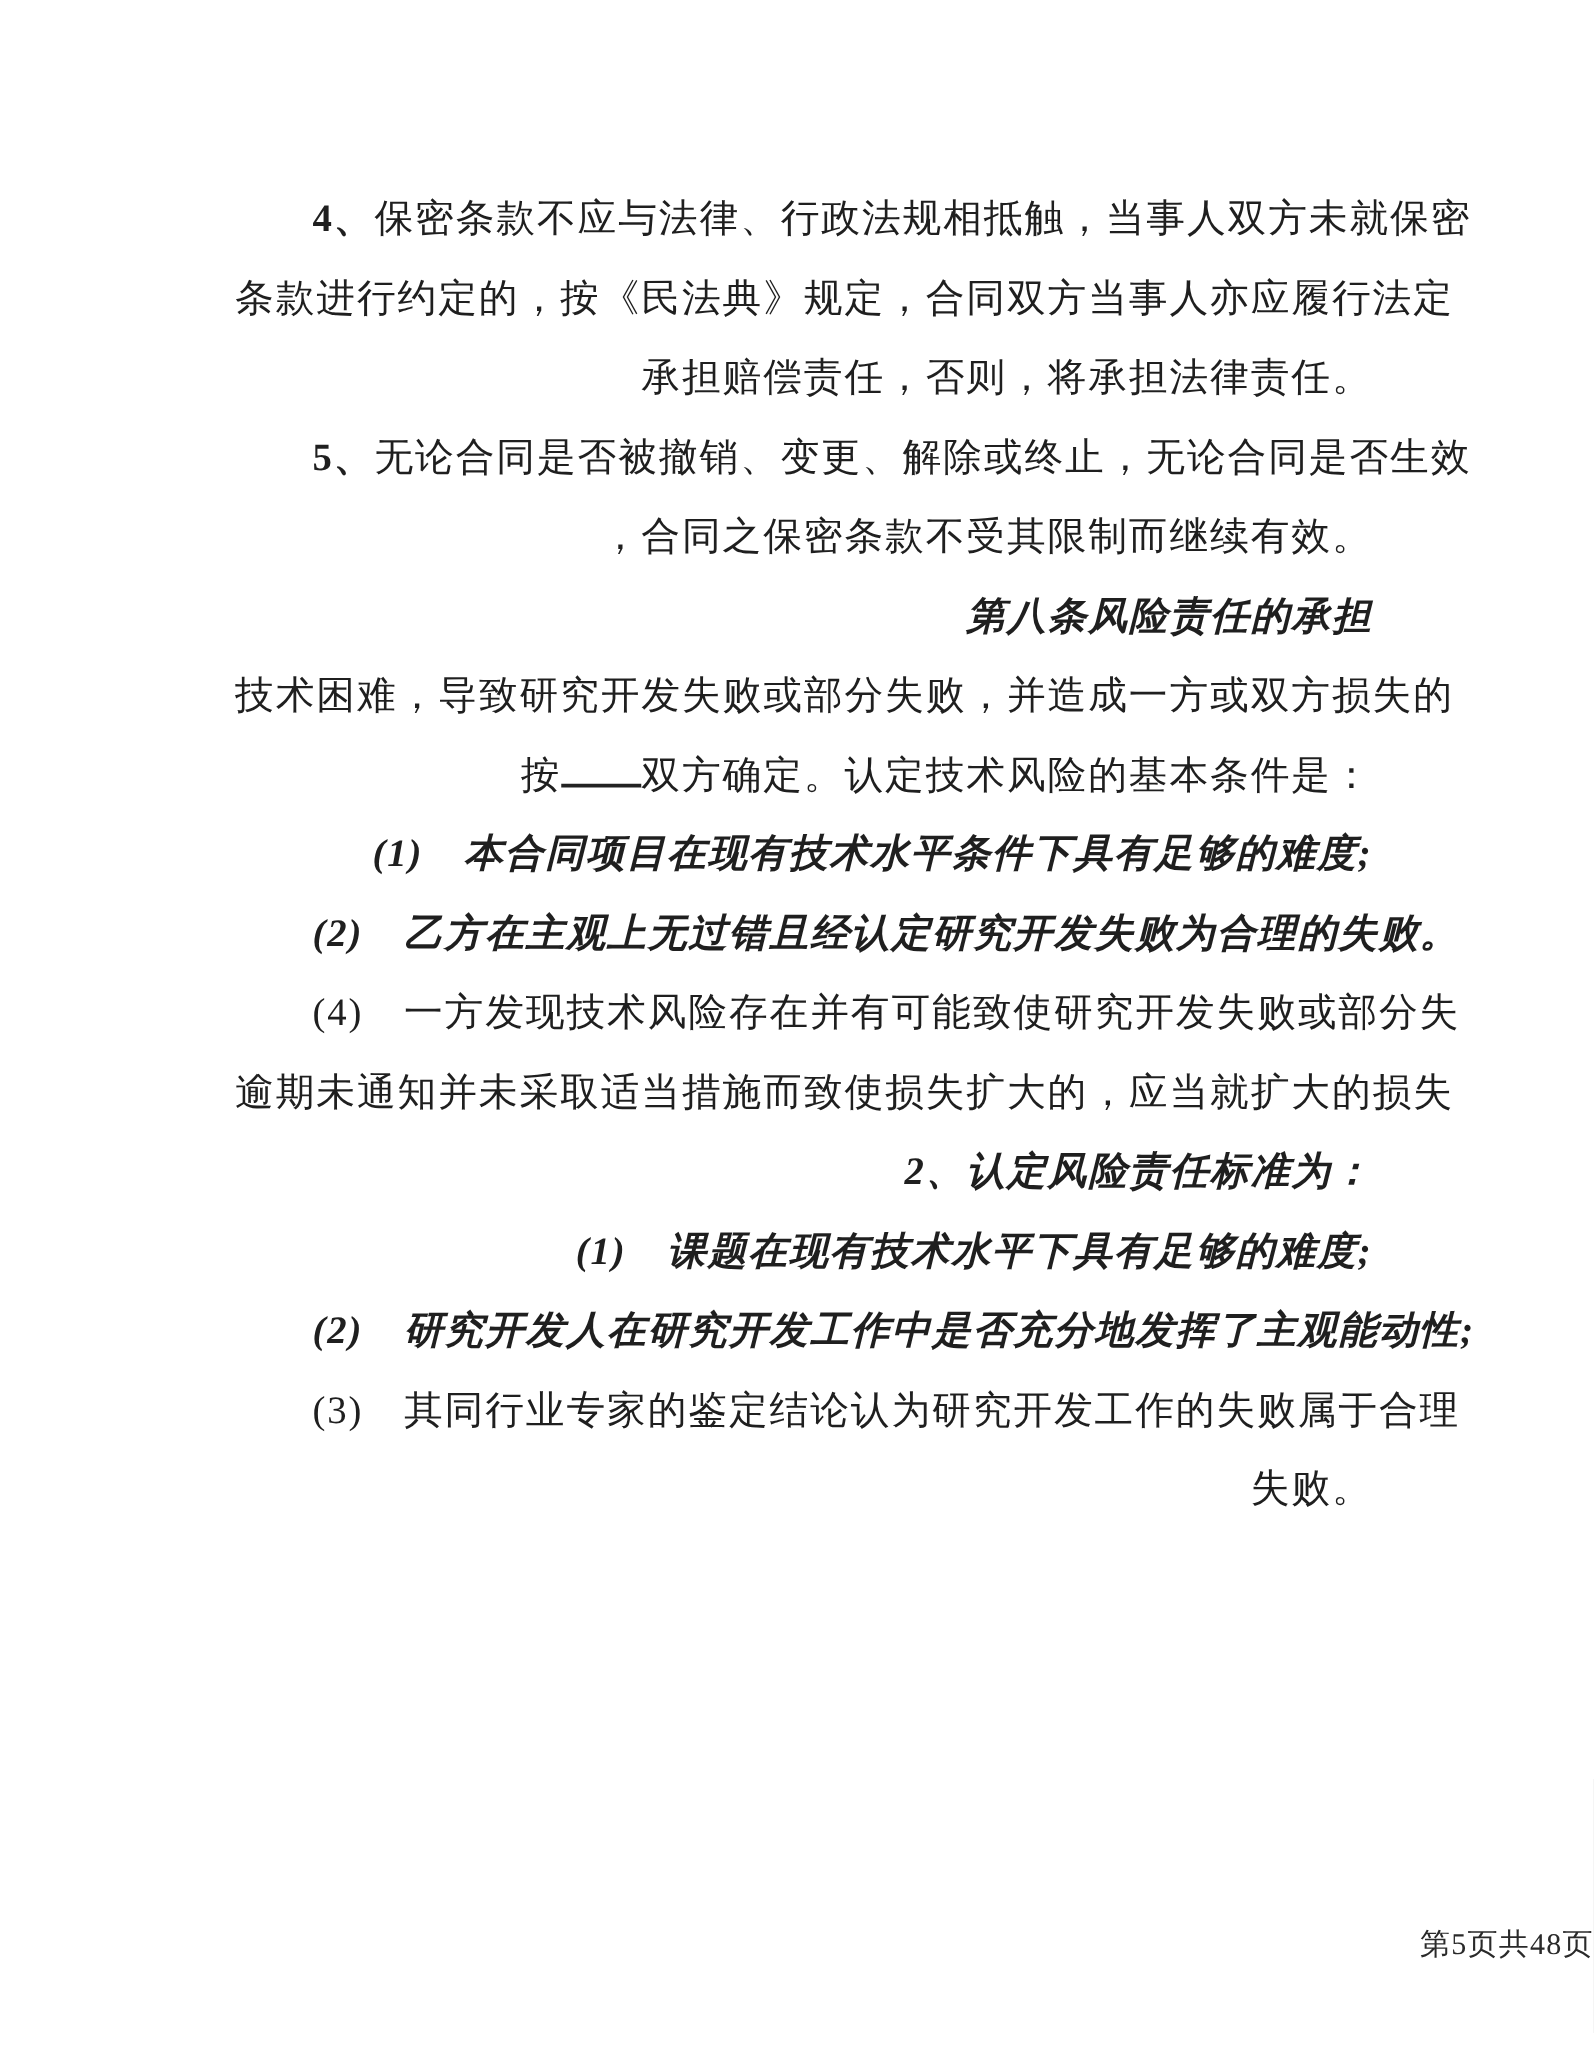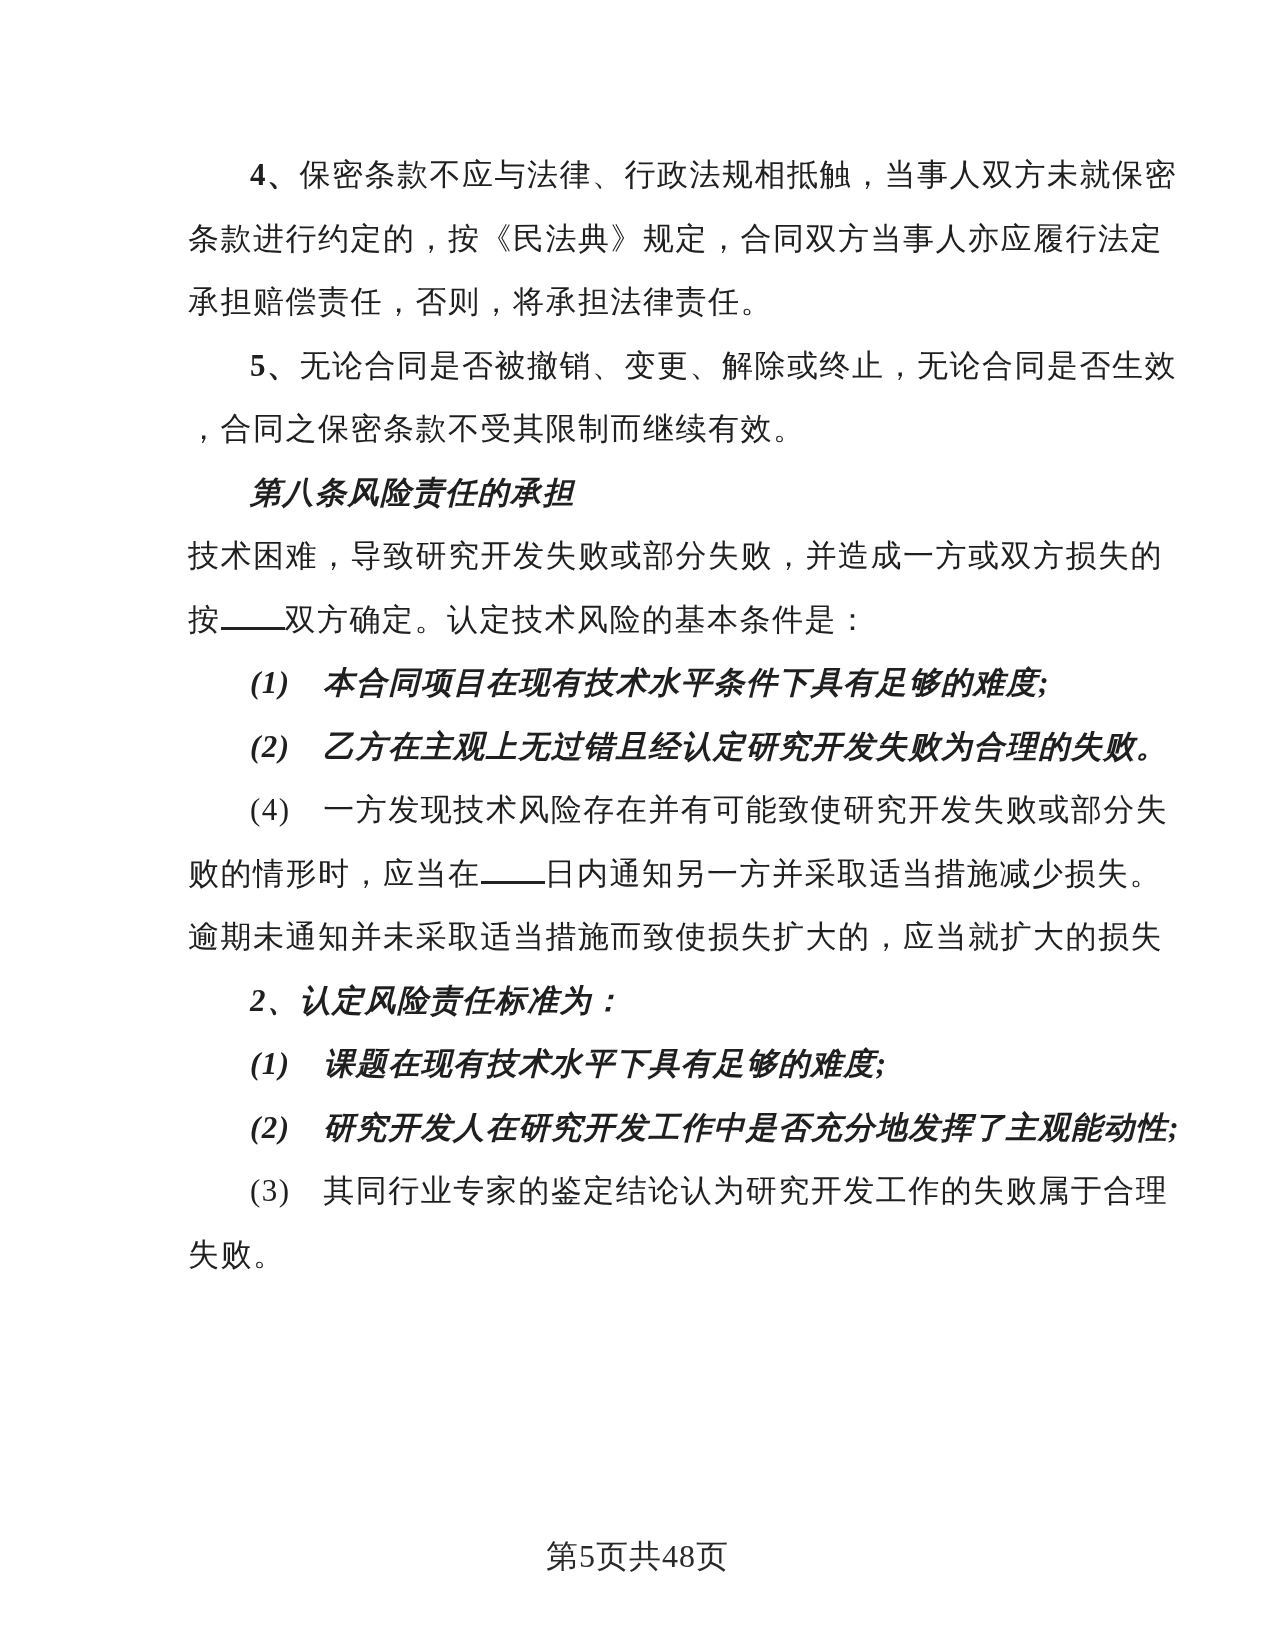--- a/index.html
+++ b/index.html
@@ -22,39 +22,40 @@
     left: 188px;
     top: 143px;
     width: 910px;
   }
   .line {
     height: 63.5px;
     line-height: 63.5px;
     font-size: 31px;
     letter-spacing: 1.5px;
     white-space: nowrap;
+    text-align: right;
   }
   .indent { padding-left: 62px; }
   .bold { font-weight: 700; font-style: italic; }
   .num { font-weight: 700; }
   .blank {
     display: inline-block;
     width: 64px;
     height: 6px;
     border-bottom: 3px solid #222222;
   }
   .footer {
     position: absolute;
     left: 0;
     width: 1275px;
     top: 1538px;
     height: 36px;
     line-height: 36px;
-    text-align: center;
-    font-size: 32px;
+    text-align: right;
+    font-size: 24px;
     letter-spacing: 1px;
     color: #2a2a2a;
   }
 </style>
 </head>
 <body>
 
 <div class="page">
   <div class="content">
 
@@ -75,21 +76,20 @@
 
 
     <div class="line"><span>按</span><span class="blank"></span><span>双方确定。认定技术风险的基本条件是：</span></div>
 
     <div class="line indent bold"><span>(1)　本合同项目在现有技术水平条件下具有足够的难度;</span></div>
 
     <div class="line indent bold"><span>(2)　乙方在主观上无过错且经认定研究开发失败为合理的失败。</span></div>
 
     <div class="line indent"><span>(4)　一方发现技术风险存在并有可能致使研究开发失败或部分失</span></div>
 
-    <div class="line"><span>败的情形时，应当在</span><span class="blank"></span><span>日内通知另一方并采取适当措施减少损失。</span></div>
 
     <div class="line"><span>逾期未通知并未采取适当措施而致使损失扩大的，应当就扩大的损失</span></div>
 
 
     <div class="line indent bold"><span>2、认定风险责任标准为：</span></div>
 
     <div class="line indent bold"><span>(1)　课题在现有技术水平下具有足够的难度;</span></div>
 
     <div class="line indent bold"><span>(2)　研究开发人在研究开发工作中是否充分地发挥了主观能动性;</span></div>
 

